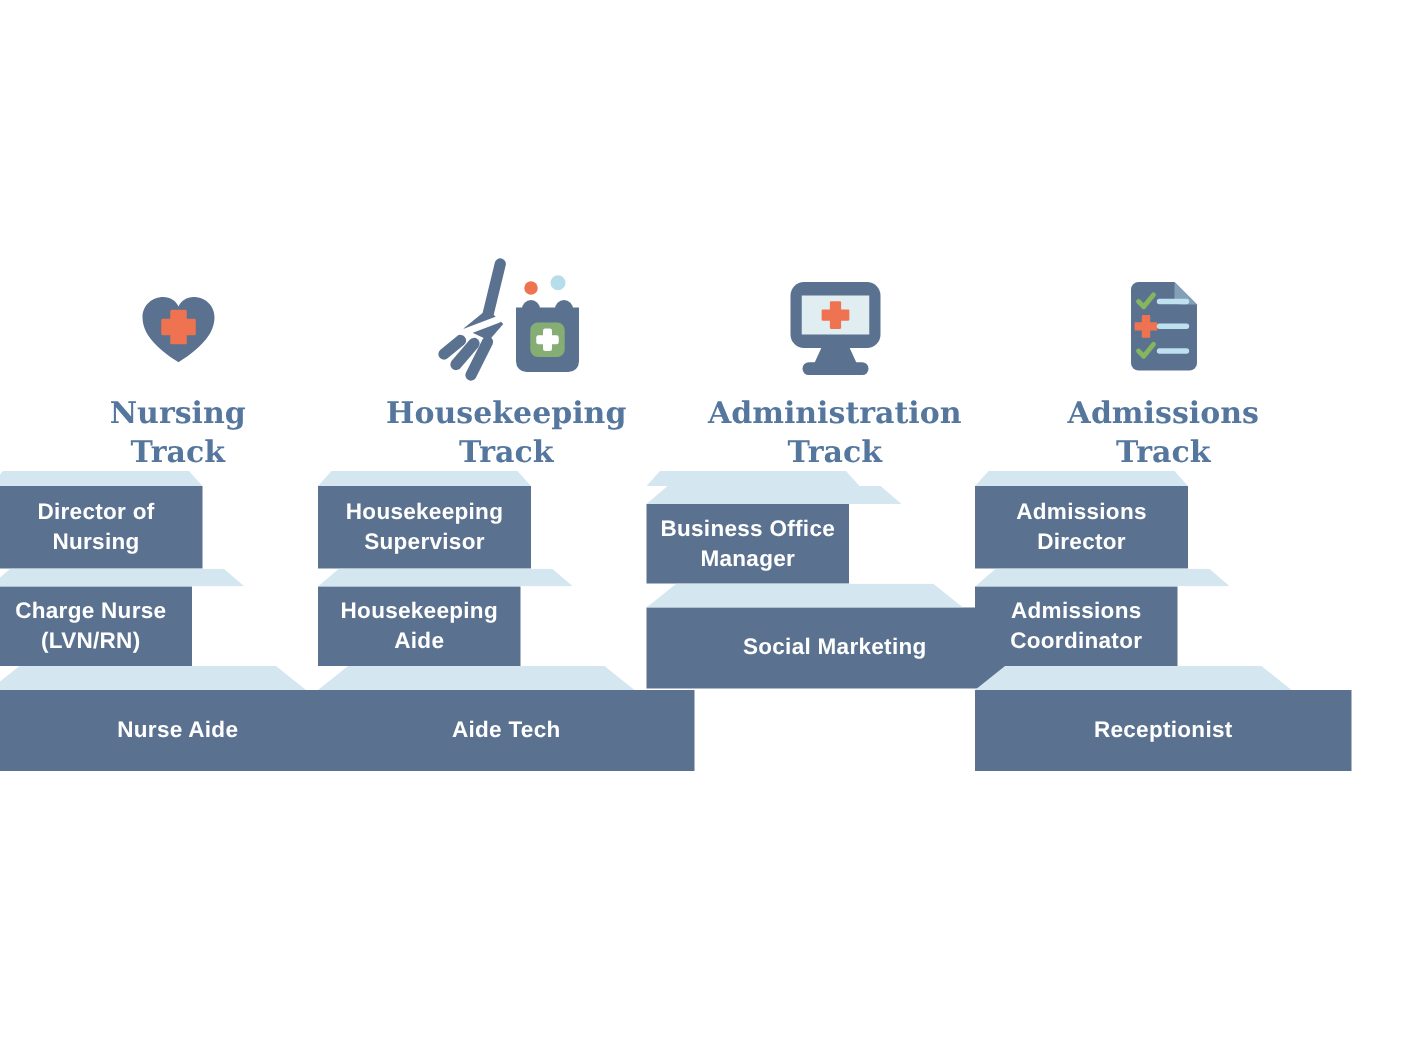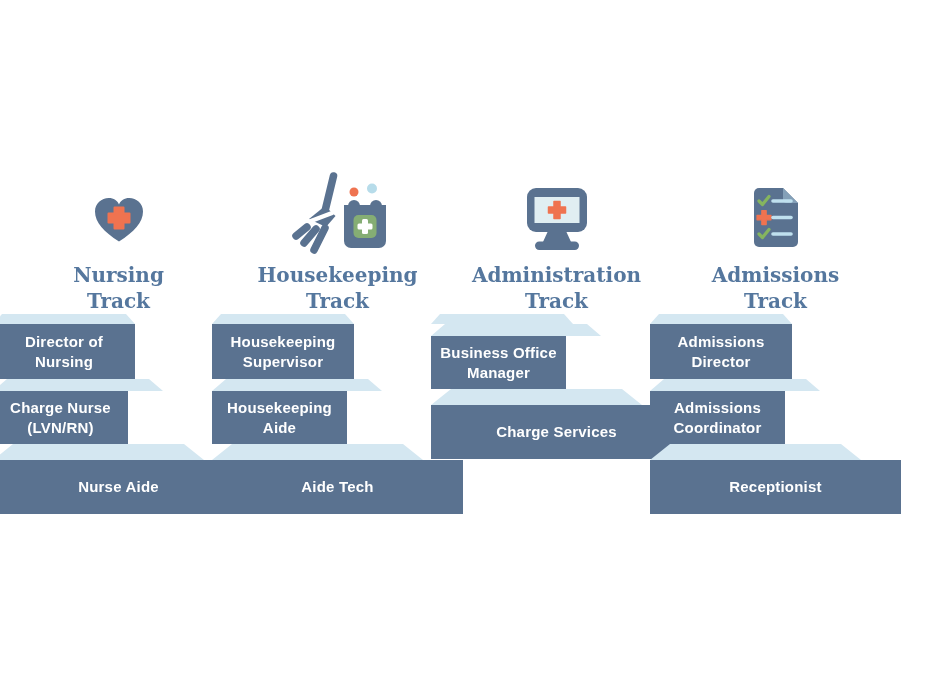--- a/index.html
+++ b/index.html
@@ -124,21 +124,21 @@
         </svg>
       </div>
       <h2 class="title">Administration
 Track</h2>
       <div class="pyramid">
         <div class="face f1"></div>
         <div class="face f2"></div>
         <div class="box b2">Business Office
 Manager</div>
         <div class="face f3"></div>
-        <div class="box b3">Charge Services</div>
+        <div class="box b3">Social Marketing</div>
       </div>
     </section>
 
     <section class="track">
       <div class="icon-wrap">
         <svg class="icon-doc" width="48" height="62" viewBox="0 0 48 62">
           <path d="M7 2 H31 L46 17 V56 a5 5 0 0 1 -5 5 H7 a5 5 0 0 1 -5 -5 V7 a5 5 0 0 1 5 -5 Z" fill="var(--slate)"></path>
           <path d="M31 2 L46 17 H35 a4 4 0 0 1 -4 -4 Z" fill="var(--slate-light)"></path>
 
           <polyline points="7,15 10.5,18.5 17,10.5" fill="none" stroke="var(--check-green)" stroke-width="3.2" stroke-linecap="round" stroke-linejoin="round"></polyline>

